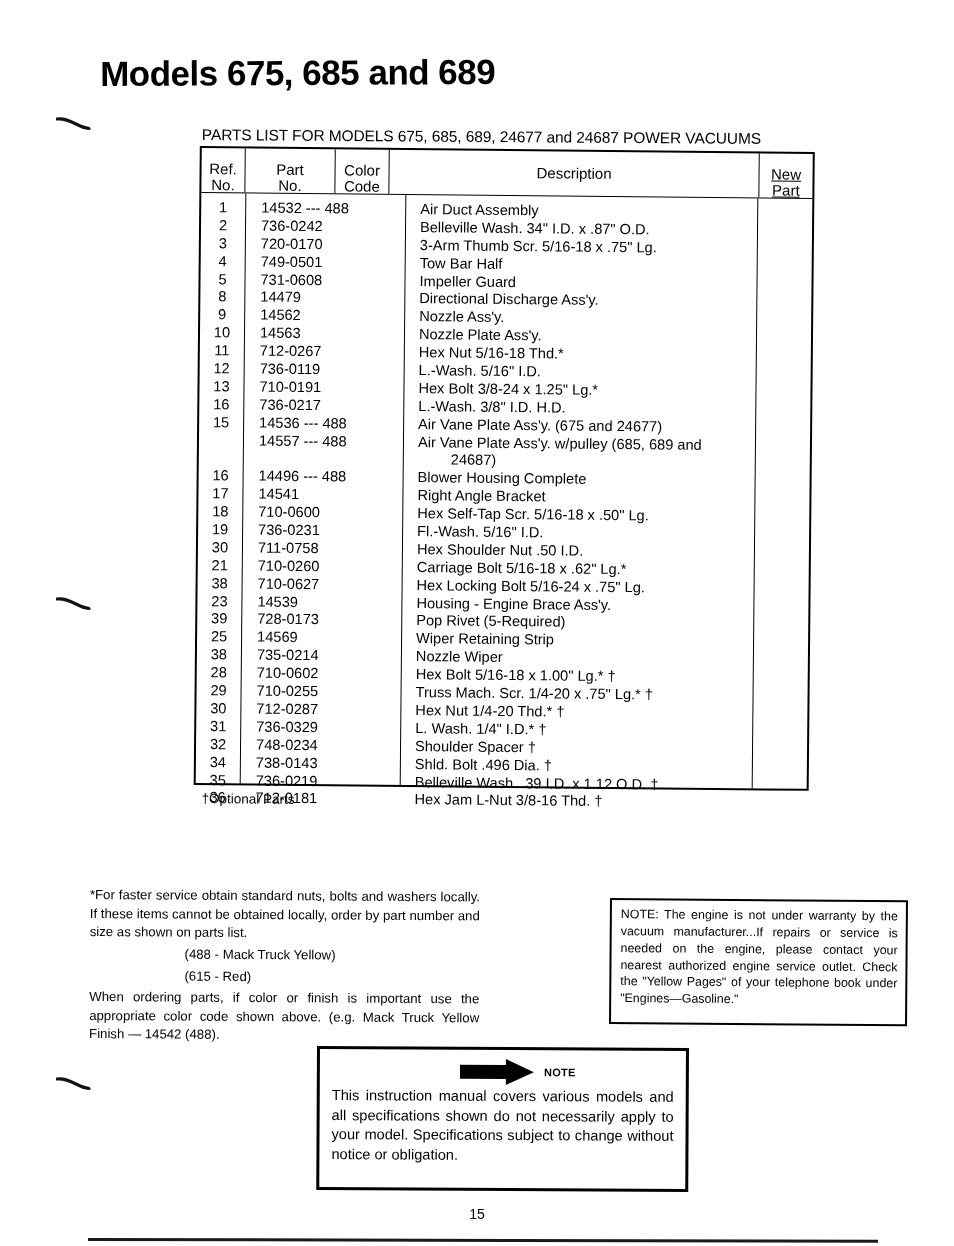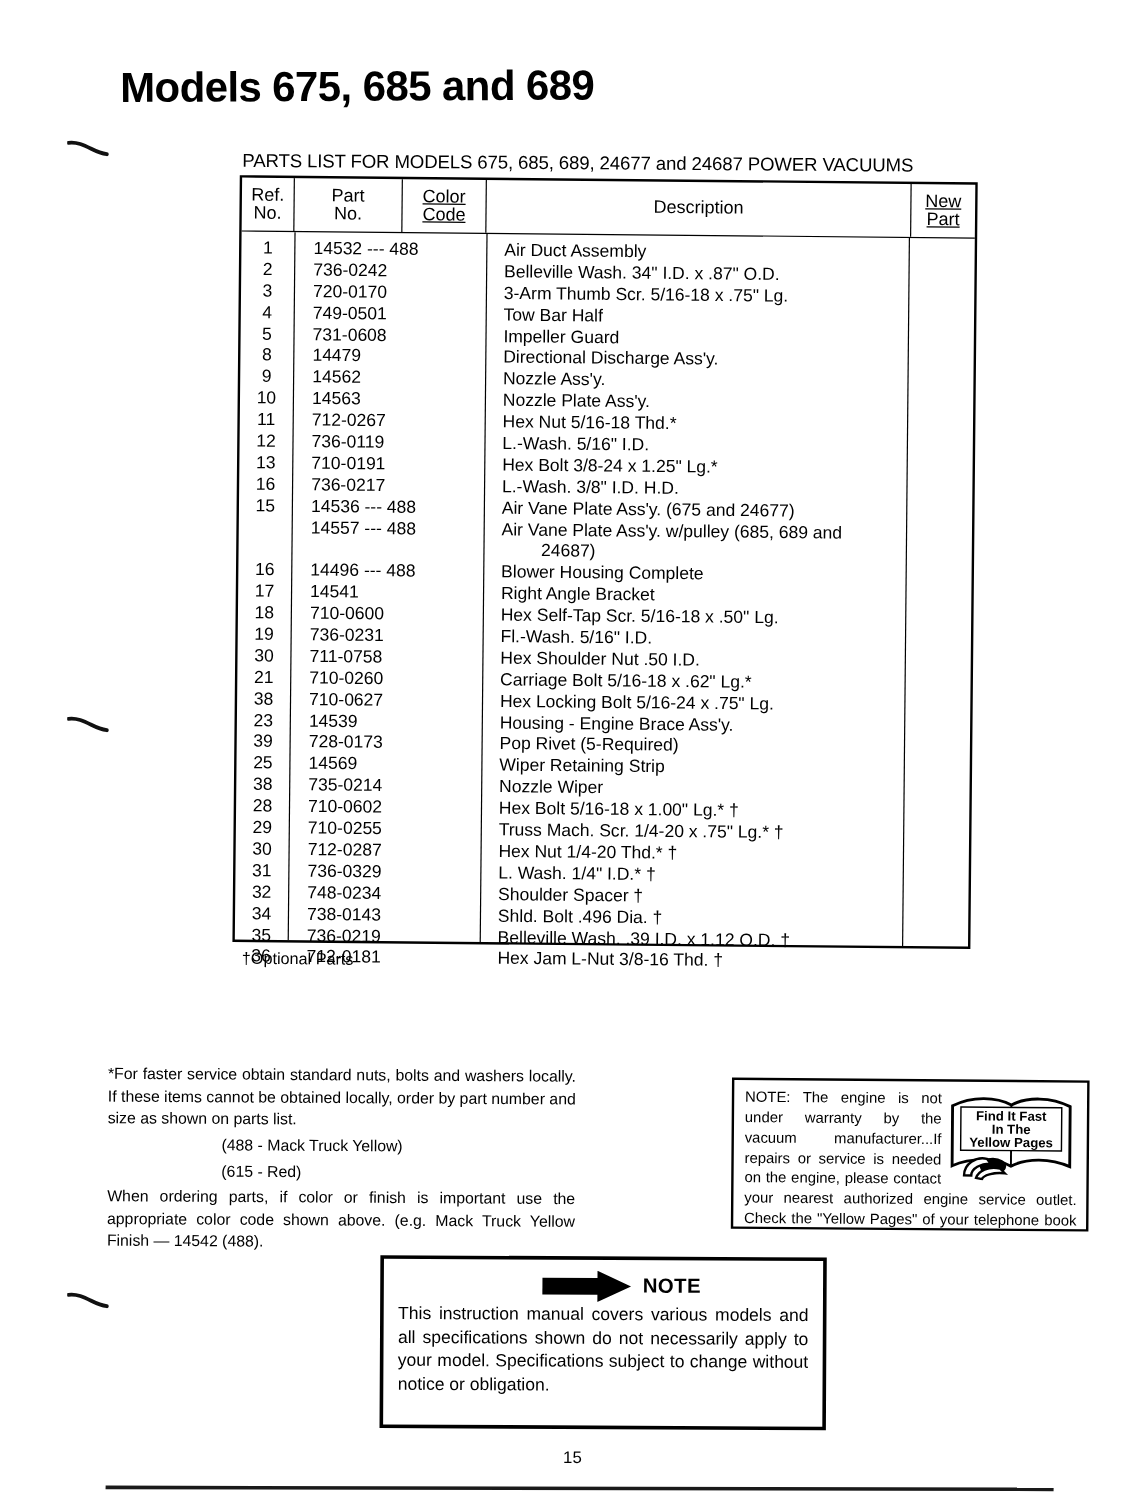--- a/index.html
+++ b/index.html
@@ -61,29 +61,29 @@
   .thead {
     display: flex;
     height: 44px;
     border-bottom: 1.5px solid #000;
     position: relative;
   }
   .th {
     display: flex;
     flex-direction: column;
     align-items: center;
-    justify-content: center;
+    justify-content: flex-end;
     font-size: 15px;
     line-height: 1.02;
     text-align: center;
     box-sizing: border-box;
   }
   .th-ref   { width: 44px;  border-right: 1.5px solid #000; }
   .th-part  { width: 90px;  border-right: 1.5px solid #000; }
-  .th-color { width: 70px;  border-right: 1.5px solid #000; text-decoration: underline; }
+  .th-color { width: 54px;  border-right: 1.5px solid #000; }
   .th-desc  { flex: 1 1 auto; justify-content: center; }
   .th-new   { width: 54px;  border-left: 1.5px solid #000; text-decoration: underline; }
 
   
   .tbody {
     position: relative;
     height: 590px;
   }
   
   .vrule {
@@ -197,21 +197,21 @@
   .note-head {
     height: 30px;
     display: flex;
     align-items: center;
     justify-content: center;
     gap: 10px;
     padding-left: 30px;
   }
   .note-arrow { display: block; }
   .note-label {
-    font-size: 17px;
+    font-size: 11px;
     font-weight: bold;
     letter-spacing: 0.3px;
   }
   .note-body {
     font-size: 14.6px;
     line-height: 1.34;
     text-align: justify;
     margin: 0;
   }
 
@@ -497,37 +497,20 @@
 </div>
 
 <div class="left-note">
   <p>*For faster service obtain standard nuts, bolts and washers locally. If these items cannot be obtained locally, order by part number and size as shown on parts list.</p>
   <p class="color-codes">(488 - Mack Truck Yellow)</p>
   <p class="color-codes">(615 -  Red)</p>
   <p>When ordering parts, if color or finish is important use the appropriate color code shown above. (e.g. Mack  Truck  Yellow Finish — 14542 (488).</p>
 </div>
 
 <div class="warranty-box">
-  <div class="yp-figure">
-    <svg viewBox="0 0 108 74" xmlns="http://www.w3.org/2000/svg">
-
-      <path d="M4 12 C20 4, 40 4, 53 11 C66 4, 86 4, 102 12 L102 62 C86 55, 66 55, 53 62 C40 55, 20 55, 4 62 Z" fill="#ffffff" stroke="#000000" stroke-width="2.4"></path>
-
-      <path d="M53 11 L53 62" fill="none" stroke="#000000" stroke-width="1.6"></path>
-
-      <rect x="11" y="13" width="84" height="36" fill="#ffffff" stroke="#000000" stroke-width="1.2"></rect>
-      <text x="53" y="24" text-anchor="middle" font-family="Liberation Sans, sans-serif" font-size="11" font-weight="bold" fill="#000000" id="yp-l1">Find It Fast</text>
-      <text x="53" y="35" text-anchor="middle" font-family="Liberation Sans, sans-serif" font-size="11" font-weight="bold" fill="#000000" id="yp-l2">In The</text>
-      <text x="53" y="46" text-anchor="middle" font-family="Liberation Sans, sans-serif" font-size="11" font-weight="bold" fill="#000000" id="yp-l3">Yellow Pages</text>
-
-      <ellipse cx="38" cy="62" rx="11" ry="7" fill="#000000"></ellipse>
-      <path d="M14 70 C14 60, 24 54, 33 56 L36 60 C28 60, 20 64, 20 70 Z" fill="#ffffff" stroke="#000000" stroke-width="2"></path>
-      <path d="M24 72 C26 66, 34 62, 44 64 L48 68 C38 67, 30 70, 29 73 Z" fill="#ffffff" stroke="#000000" stroke-width="2"></path>
-    </svg>
-  </div>
   <p>NOTE: The engine is not under warranty by the vacuum manufacturer...If repairs or service is needed on the engine, please contact your nearest authorized engine service outlet. Check the "Yellow Pages" of your telephone book under "Engines—Gasoline."</p>
 </div>
 
 <div class="note-box">
   <div class="note-head">
     <svg class="note-arrow" width="74" height="26" viewBox="0 0 74 26" xmlns="http://www.w3.org/2000/svg">
       <path d="M0 6 L46 6 L46 0 L74 13 L46 26 L46 20 L0 20 Z" fill="#000000"></path>
     </svg>
     <span class="note-label">NOTE</span>
   </div>

